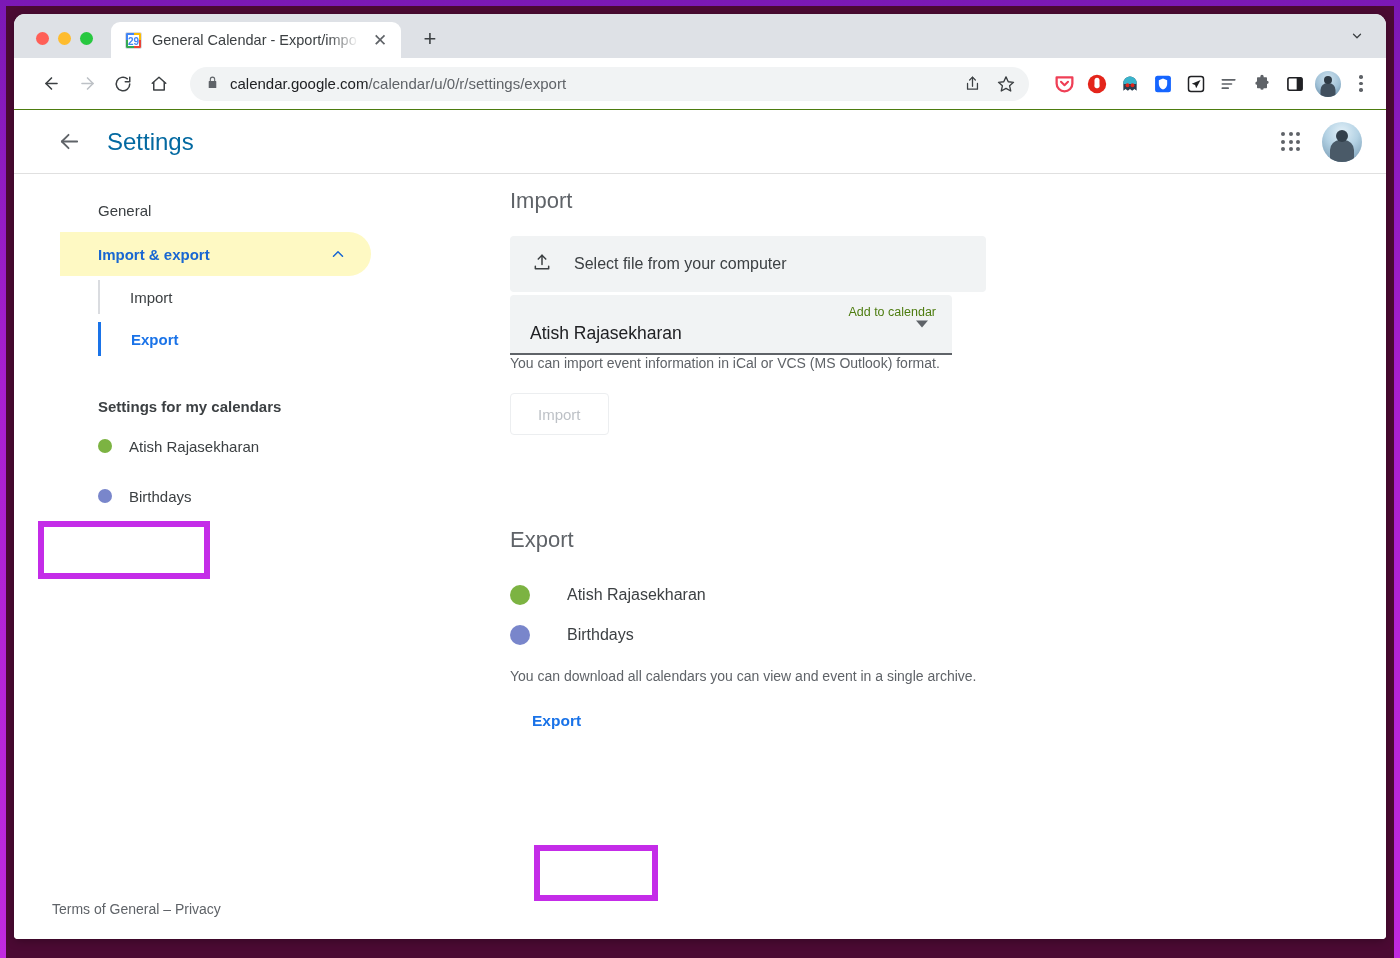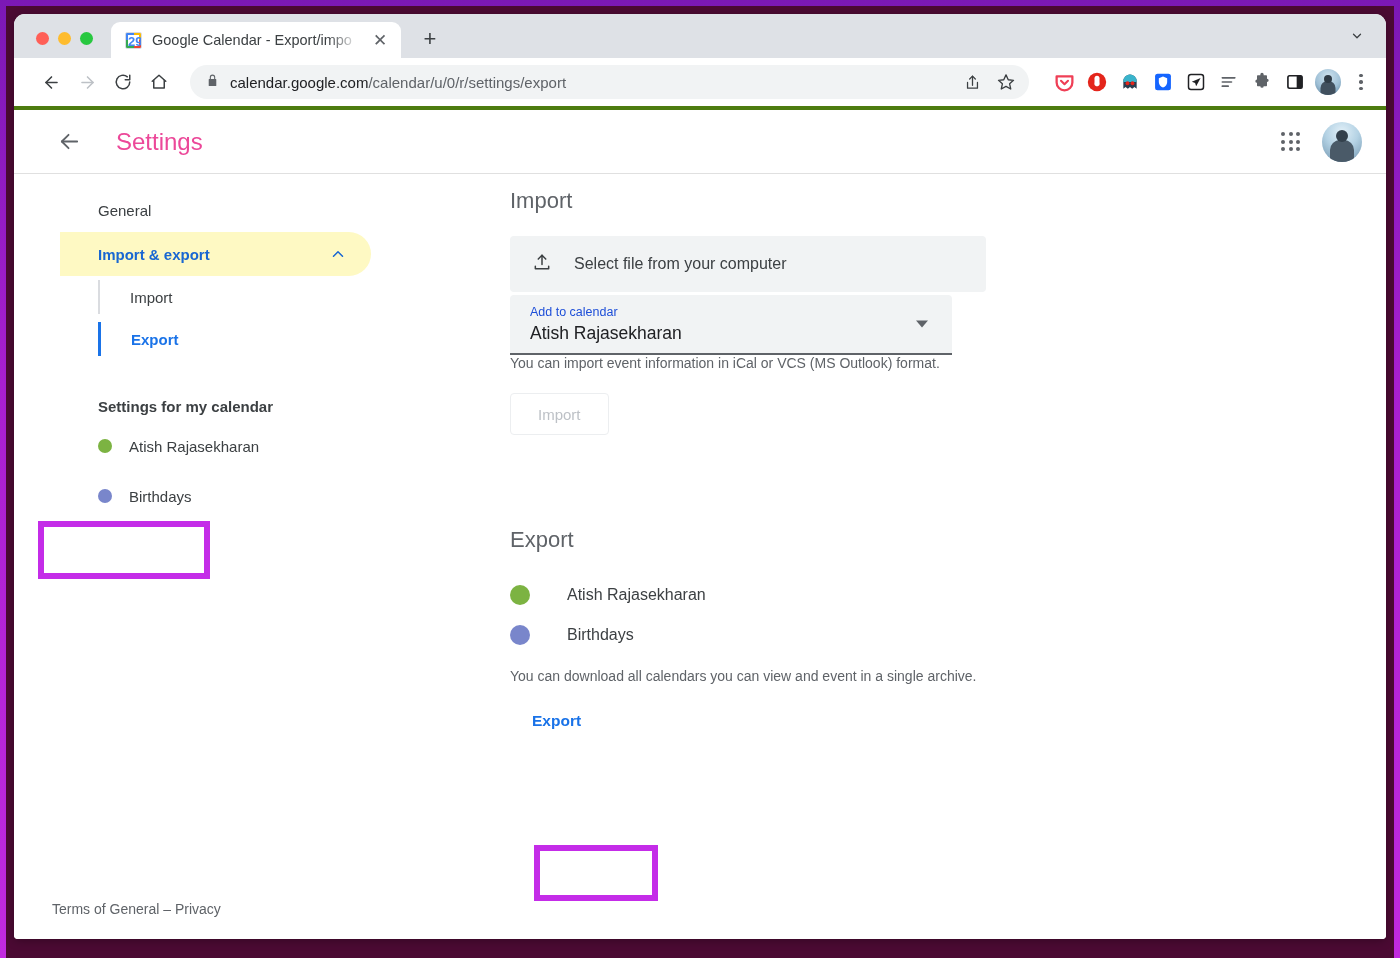--- a/index.html
+++ b/index.html
@@ -62,21 +62,21 @@
     background: #fff;
     border: 1px solid #dadce0;
     overflow: hidden;
   }
   .favicon .fc-tl { position:absolute; left:0; top:0; width:50%; height:50%; background:#4285f4; }
   .favicon .fc-tr { position:absolute; right:0; top:0; width:50%; height:50%; background:#fbbc04; }
   .favicon .fc-bl { position:absolute; left:0; bottom:0; width:50%; height:50%; background:#34a853; }
   .favicon .fc-br { position:absolute; right:0; bottom:0; width:50%; height:50%; background:#ea4335; }
   .favicon .fc-num {
     position:absolute; inset:2px; background:#fff; color:#4285f4;
-    font-size:13px; font-weight:bold; line-height:13px; text-align:right;
+    font-size:10px; font-weight:bold; line-height:13px; text-align:right;
     font-family:"Liberation Sans",sans-serif;
   }
   .tab-title {
     font-size: 14.5px; color: #3c4043;
     white-space: nowrap; overflow: hidden;
     max-width: 208px; flex: 1;
     -webkit-mask-image: linear-gradient(90deg,#000 85%,transparent 100%);
             mask-image: linear-gradient(90deg,#000 85%,transparent 100%);
   }
   .tab-close {
@@ -94,21 +94,21 @@
     width: 26px; height: 26px;
     display:flex; align-items:center; justify-content:center;
     color:#3c4043;
   }
 
   
   .toolbar {
     height: 52px; background: #fff;
     display: flex; align-items: center;
     padding: 0 12px 0 20px; gap: 2px;
-    border-bottom: 4px solid #4d7c0f;
+    border-bottom: 1px solid #4d7c0f;
   }
   .navbtn {
     width: 34px; height: 34px; flex: none;
     display: flex; align-items: center; justify-content: center;
     color: #3c4043;
   }
   .navbtn.fwd { color: #bdc1c6; }
   .omnibox {
     flex: 1; height: 34px; margin: 0 10px 0 12px;
     background: #f1f3f4; border-radius: 17px;
@@ -156,21 +156,21 @@
     background: #fff;
     overflow: hidden;
   }
 
   .gc-header {
     height: 64px; display: flex; align-items: center;
     padding: 0 24px 0 38px;
     border-bottom: 1px solid #e0e0e0;
   }
   .back-arrow { width: 34px; height: 34px; display:flex; align-items:center; justify-content:center; color:#5f6368; flex:none; }
-  .gc-title { font-size: 24px; color: #ec4899; margin-left: 30px; }
+  .gc-title { font-size: 24px; color: #0369a1; margin-left: 21px; }
   .gc-header-right { margin-left: auto; display: flex; align-items: center; gap: 22px; }
   .apps-grid { display: grid; grid-template-columns: repeat(3, 4px); grid-template-rows: repeat(3, 4px); gap: 3.5px; }
   .apps-grid i { width: 4px; height: 4px; border-radius: 50%; background: #5f6368; display: block; }
   .avatar-lg {
     width: 40px; height: 40px; border-radius: 50%;
     background: radial-gradient(circle at 50% 25%, #e2f0f8 0%, #b4d2e4 45%, #6f93ad 100%);
     position: relative; overflow: hidden;
   }
   .avatar-lg::after {
     content:""; position:absolute; left:50%; top:47%;
@@ -229,21 +229,21 @@
   }
   .filebtn span { font-size: 16px; color: #3c4043; }
 
   .select-field {
     width: 442px; height: 60px; margin-top: 3px;
     background: #f1f3f4; border-radius: 4px 4px 0 0;
     border-bottom: 2px solid #5f6368;
     padding: 9px 16px 0 20px;
     position: relative;
   }
-  .select-label { font-size: 12.5px; color: #1d4ed8; line-height: 16px; }
+  .select-label { font-size: 12.5px; color: #4d7c0f; line-height: 16px; text-align: right; }
   .select-value { font-size: 17.5px; color: #202124; line-height: 26px; }
   .select-caret {
     position: absolute; right: 24px; top: 50%; transform: translateY(-50%);
     width: 0; height: 0;
     border-left: 6px solid transparent; border-right: 6px solid transparent;
     border-top: 7px solid #5f6368;
   }
   .helper { font-size: 14px; color: #5f6368; }
 
   .btn-outline {
@@ -296,21 +296,21 @@
       </div>
 
       <div class="tab">
         <span class="favicon">
           <span class="fc-tl"></span>
             <span class="fc-tr"></span>
           <span class="fc-bl"></span>
             <span class="fc-br"></span>
           <span class="fc-num">29</span>
         </span>
-        <span class="tab-title">Google Calendar - Export/impo</span>
+        <span class="tab-title">General Calendar - Export/impo</span>
         <span class="tab-close">✕</span>
       </div>
 
       <div class="newtab">+</div>
 
       <div class="tablist-btn">
         <svg width="14" height="14" viewBox="0 0 24 24" fill="none" stroke="currentColor" stroke-width="2.2" stroke-linecap="round" stroke-linejoin="round">
             <polyline points="6 9 12 15 18 9"></polyline>
           </svg>
       </div>
@@ -473,21 +473,21 @@
           <div class="sub-item">
             <span class="sub-rail"></span>
             <span class="sub-label">Import</span>
           </div>
 
           <div class="sub-item sel">
             <span class="sub-rail sel"></span>
             <span class="sub-label">Export</span>
           </div>
 
-          <div class="section-title">Settings for my calendar</div>
+          <div class="section-title">Settings for my calendars</div>
 
           <div class="cal-row">
             <span class="cal-dot" style="background:#7cb342"></span>
             <span>Atish Rajasekharan</span>
           </div>
           <div class="cal-row">
             <span class="cal-dot" style="background:#7986cb"></span>
             <span>Birthdays</span>
           </div>
 

